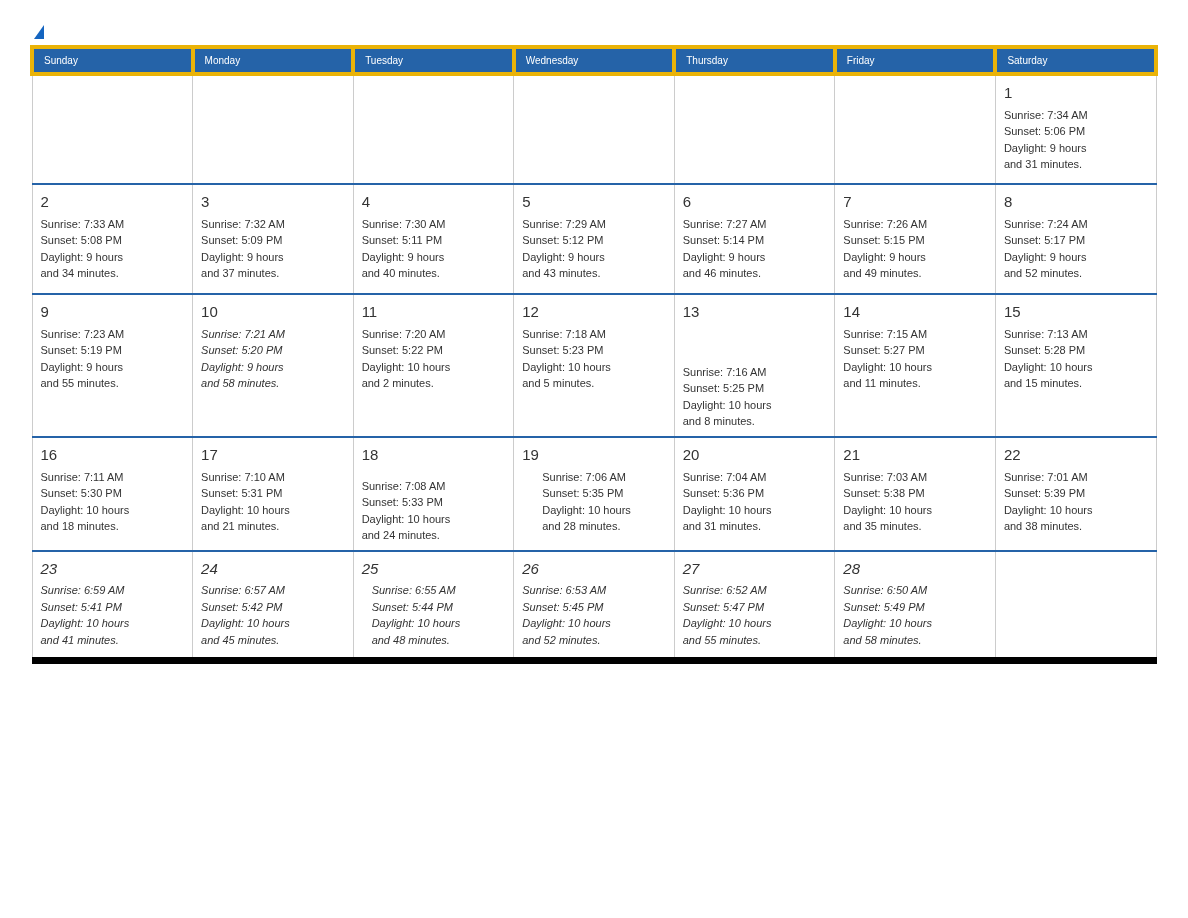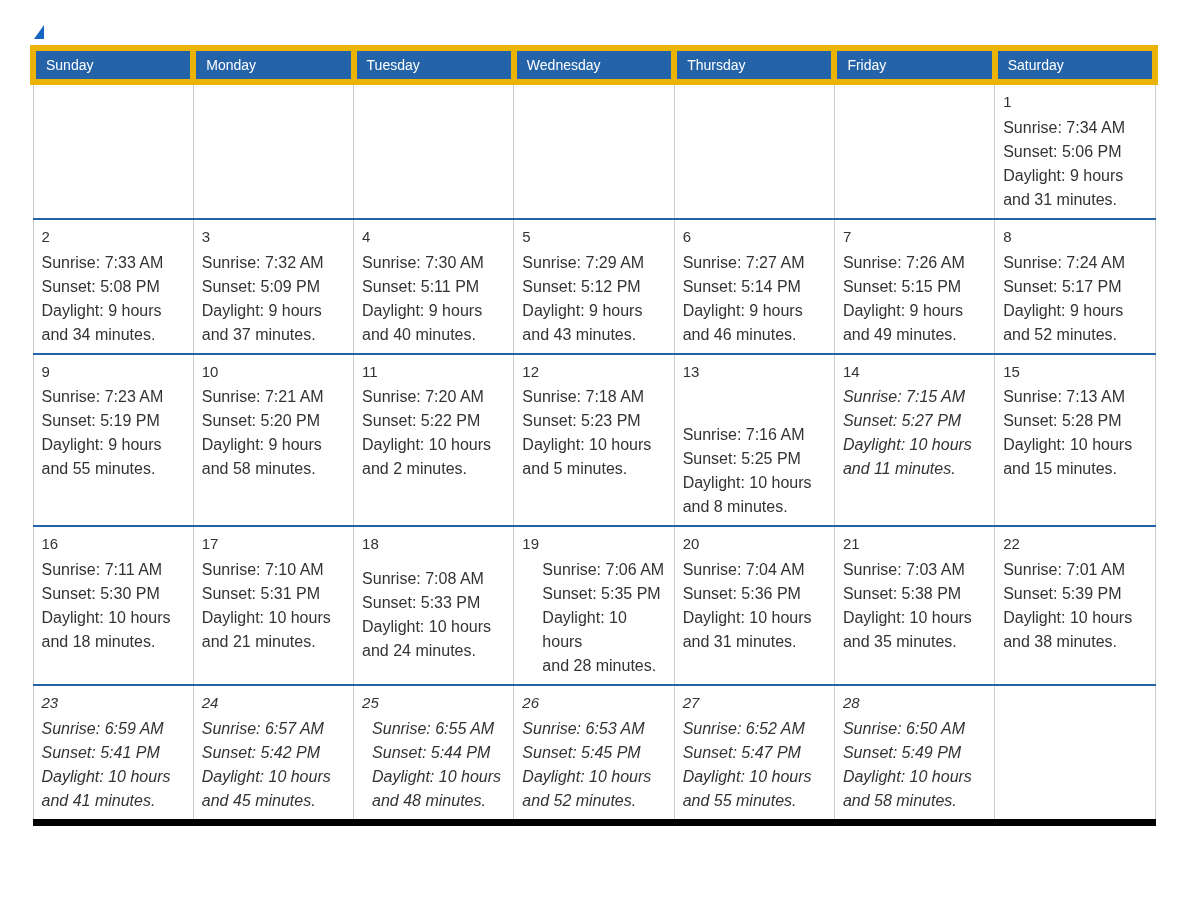--- a/index.html
+++ b/index.html
@@ -64,25 +64,25 @@
       margin-top: 4px;
     }
     .calendar {
       width: 100%;
       border-collapse: collapse;
       margin-top: 8px;
     }
     .calendar th {
       background-color: #2563a8;
       color: #fff;
-      font-size: 14px;
+      font-size: 10px;
       font-weight: normal;
       padding: 6px 10px;
       text-align: left;
-      border: 6px solid #eab308;
+      border: 4px solid #eab308;
     }
     .calendar td {
       vertical-align: top;
       padding: 6px 8px;
       border: 1px solid #ccc;
       width: calc(100% / 7);
       font-size: 13px;
       line-height: 1.45;
       min-height: 110px;
       height: 110px;
@@ -91,21 +91,21 @@
       border-bottom: 2px solid #2563a8;
     }
     .day-number {
       font-size: 15px;
       font-weight: normal;
       color: #333;
       display: block;
       margin-bottom: 3px;
     }
     .day-info {
-      font-size: 16px;
+      font-size: 11px;
       color: #333;
       line-height: 1.5;
     }
     .empty-cell {
       background: #fff;
     }
     .calendar tbody tr:last-child td {
       border-bottom: 7px solid #000000;
       font-style: italic;
     }
@@ -209,21 +209,21 @@
       <tr>
         <td>
           <span class="day-number">9</span>
           <div class="day-info" style="white-space: pre-line;">Sunrise: 7:23 AM
 Sunset: 5:19 PM
 Daylight: 9 hours
 and 55 minutes.</div>
         </td>
         <td>
           <span class="day-number">10</span>
-          <div class="day-info" style="white-space: pre-line;">Sunrise: 7:21 AM
+          <div class="day-info" style="white-space: pre-line; font-style: italic;">Sunrise: 7:21 AM
 Sunset: 5:20 PM
 Daylight: 9 hours
 and 58 minutes.</div>
         </td>
         <td>
           <span class="day-number">11</span>
           <div class="day-info" style="white-space: pre-line;">Sunrise: 7:20 AM
 Sunset: 5:22 PM
 Daylight: 10 hours
 and 2 minutes.</div>
@@ -237,21 +237,21 @@
         </td>
         <td>
           <span class="day-number">13</span>
           <div class="day-info" style="white-space: pre-line; margin-top: 41px;">Sunrise: 7:16 AM
 Sunset: 5:25 PM
 Daylight: 10 hours
 and 8 minutes.</div>
         </td>
         <td>
           <span class="day-number">14</span>
-          <div class="day-info" style="white-space: pre-line; font-style: italic;">Sunrise: 7:15 AM
+          <div class="day-info" style="white-space: pre-line;">Sunrise: 7:15 AM
 Sunset: 5:27 PM
 Daylight: 10 hours
 and 11 minutes.</div>
         </td>
         <td>
           <span class="day-number">15</span>
           <div class="day-info" style="white-space: pre-line;">Sunrise: 7:13 AM
 Sunset: 5:28 PM
 Daylight: 10 hours
 and 15 minutes.</div>

